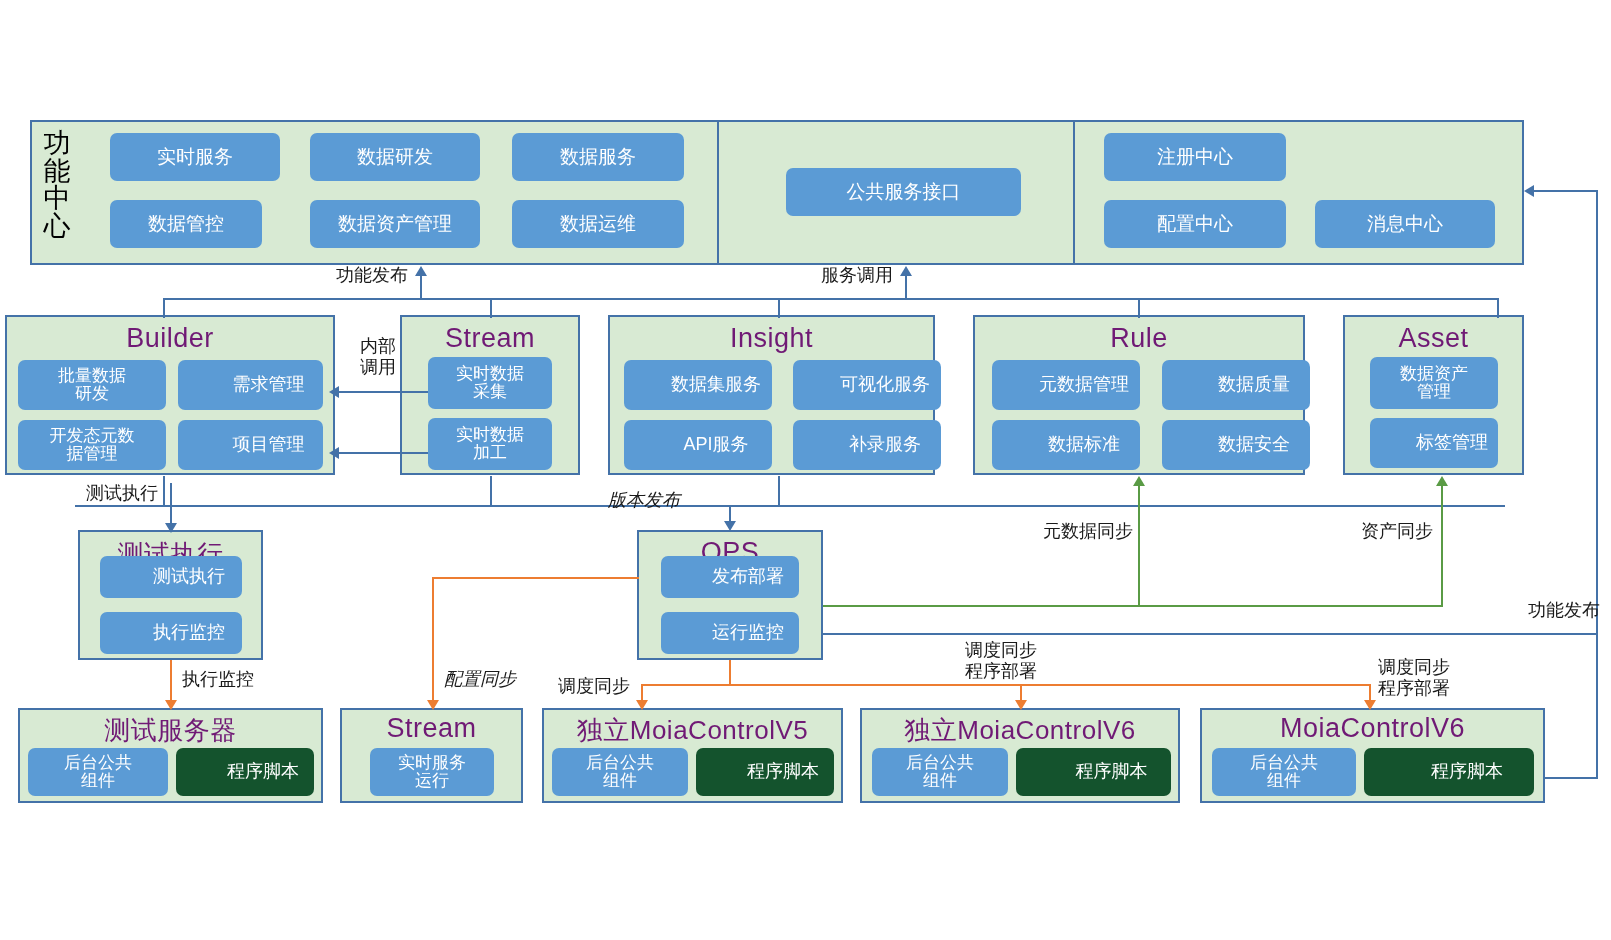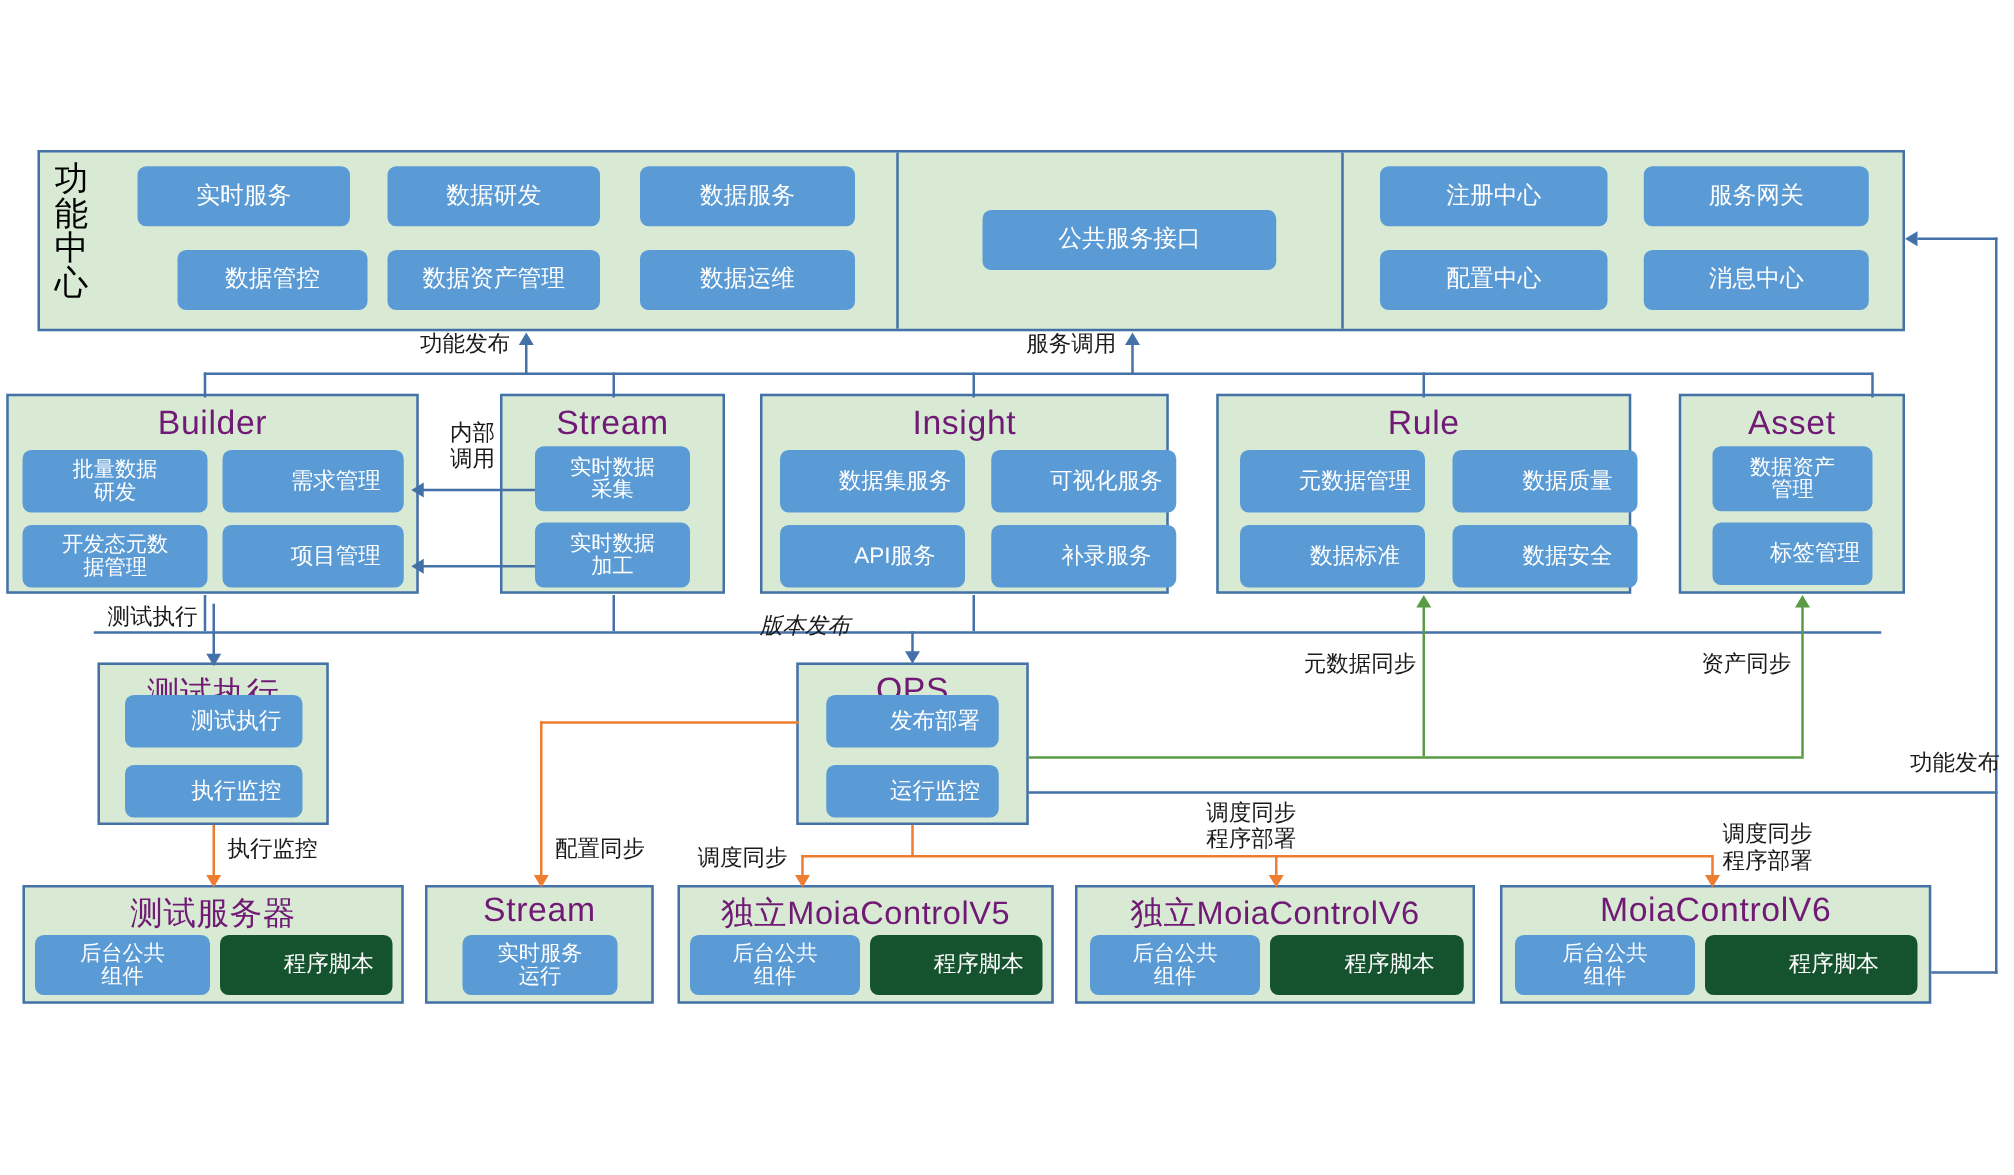--- a/index.html
+++ b/index.html
@@ -51,28 +51,27 @@
 能
 中
 心</div>
     <div class="divider" style="left:685px;top:0;height:141px;"></div>
     <div class="divider" style="left:1041px;top:0;height:141px;"></div>
   </div>
 
   <div class="chip" style="left:110px;top:133px;width:170px;height:48px;">实时服务</div>
   <div class="chip" style="left:310px;top:133px;width:170px;height:48px;">数据研发</div>
   <div class="chip" style="left:512px;top:133px;width:172px;height:48px;">数据服务</div>
-  <div class="chip" style="left:110px;top:200px;width:152px;height:48px;margin-left:32px;">数据管控</div>
+  <div class="chip" style="left:110px;top:200px;width:152px;height:48px;">数据管控</div>
   <div class="chip" style="left:310px;top:200px;width:170px;height:48px;">数据资产管理</div>
   <div class="chip" style="left:512px;top:200px;width:172px;height:48px;">数据运维</div>
 
   <div class="chip" style="left:786px;top:168px;width:235px;height:48px;">公共服务接口</div>
 
   <div class="chip" style="left:1104px;top:133px;width:182px;height:48px;">注册中心</div>
-  <div class="chip" style="left:1315px;top:133px;width:180px;height:48px;">服务网关</div>
   <div class="chip" style="left:1104px;top:200px;width:182px;height:48px;">配置中心</div>
   <div class="chip" style="left:1315px;top:200px;width:180px;height:48px;">消息中心</div>
 
   <div class="panel" style="left:5px;top:315px;width:330px;height:160px;">
     <div class="ptitle" style="top:6px;">Builder</div>
   </div>
   <div class="chip xs" style="left: 18px; top: 360px; width: 148px; height: 50px; white-space: pre;">批量数据
 研发</div>
   <div class="chip sm" style="left:178px;top:360px;width:145px;height:50px;">需求管理</div>
   <div class="chip xs" style="left: 18px; top: 420px; width: 148px; height: 50px; white-space: pre;">开发态元数
@@ -211,21 +210,21 @@
   <div class="ln h" style="left:1545px;top:777px;width:53px;"></div>
   <div class="ln v" style="left:1596px;top:633px;height:146px;"></div>
 
   <div class="ln v orange" style="left:170px;top:660px;height:44px;"></div>
   <div class="arw down orange" style="left:165px;top:700px;"></div>
   <div class="elab" style="left: 182px; top: 669px; width: 120px; white-space: pre;">执行监控</div>
 
   <div class="ln h orange" style="left:432px;top:577px;width:207px;"></div>
   <div class="ln v orange" style="left:432px;top:577px;height:127px;"></div>
   <div class="arw down orange" style="left:427px;top:700px;"></div>
-  <div class="elab" style="left: 444px; top: 669px; width: 120px; white-space: pre;">配置同步</div>
+  <div class="elab" style="left: 444px; top: 669px; width: 120px; white-space: pre; font-style: italic;">配置同步</div>
 
   <div class="ln v orange" style="left:729px;top:660px;height:24px;"></div>
   <div class="ln h orange" style="left:641px;top:684px;width:729px;"></div>
 
   <div class="ln v orange" style="left:641px;top:684px;height:20px;"></div>
   <div class="arw down orange" style="left:636px;top:700px;"></div>
   <div class="elab r" style="left: 512px; top: 676px; width: 118px; white-space: pre;">调度同步</div>
 
   <div class="ln v orange" style="left:1020px;top:684px;height:20px;"></div>
   <div class="arw down orange" style="left:1015px;top:700px;"></div>

